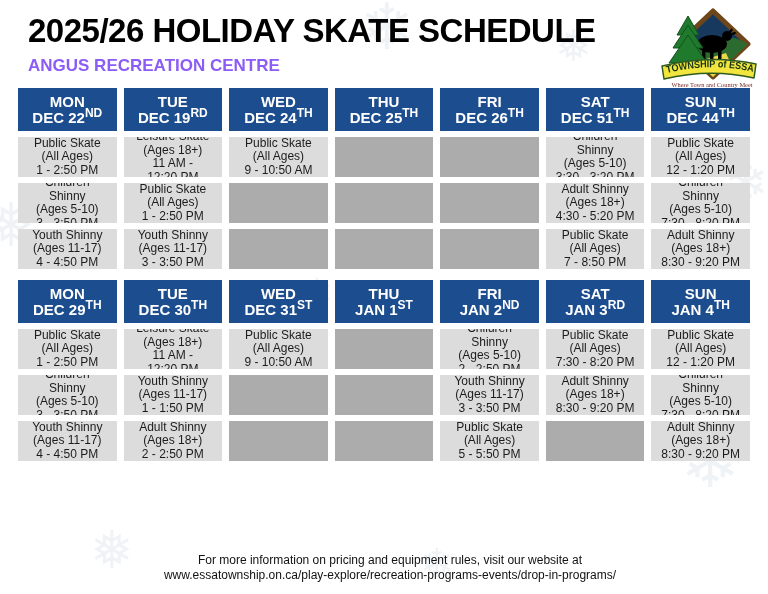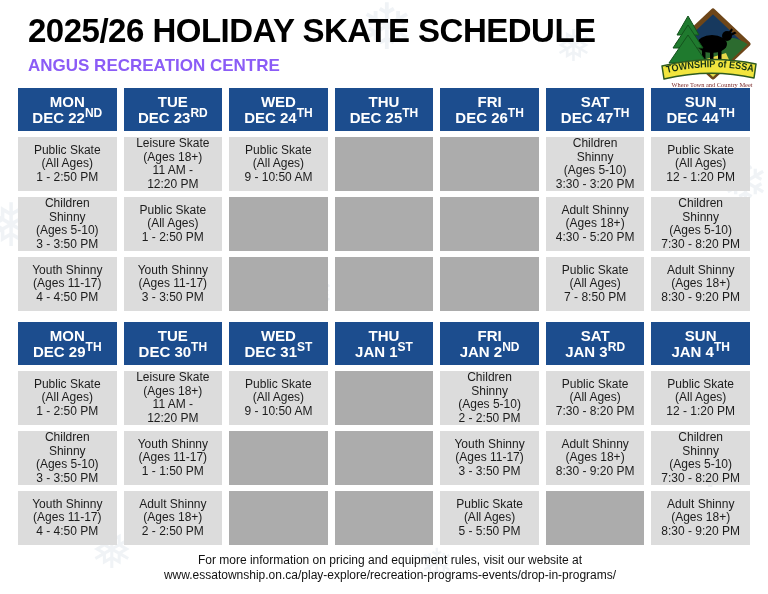--- a/index.html
+++ b/index.html
@@ -43,21 +43,21 @@
   .day-col{display:flex;flex-direction:column;gap:6px;}
   .day-header{
     background:var(--header-blue);color:#fff;height:43px;
     display:flex;flex-direction:column;align-items:center;justify-content:center;
     text-align:left;font-weight:bold;
   }
   .day-name{font-size:15px;line-height:16px;}
   .day-date{font-size:15px;line-height:16px;}
   .day-date sup{font-size:12px;line-height:0;}
   .slot-cell{
-    height:54px;background:var(--cell-filled);
+    height:40px;background:var(--cell-filled);
     display:flex;align-items:center;justify-content:center;
     text-align:center;font-size:12px;line-height:13.5px;
     white-space:pre-line;color:var(--text-dark);overflow:hidden;
   }
   .slot-cell.empty{background:var(--cell-empty);}
   .footer{
     position:absolute;left:12px;right:0;bottom:11px;
     text-align:center;font-size:12px;line-height:15px;color:#111;
   }
 </style>
@@ -132,21 +132,21 @@
 Shinny
 (Ages 5-10)
 3 - 3:50 PM</div>
         <div class="slot-cell">Youth Shinny
 (Ages 11-17)
 4 - 4:50 PM</div>
       </div>
       <div class="day-col">
         <div class="day-header">
           <div class="day-name">TUE</div>
-          <div class="day-date"><span>DEC 23</span><sup>RD</sup></div>
+          <div class="day-date"><span>DEC 19</span><sup>RD</sup></div>
         </div>
         <div class="slot-cell">Leisure Skate
 (Ages 18+)
 11 AM -
 12:20 PM</div>
         <div class="slot-cell">Public Skate
 (All Ages)
 1 - 2:50 PM</div>
         <div class="slot-cell">Youth Shinny
 (Ages 11-17)
@@ -177,21 +177,21 @@
           <div class="day-name">FRI</div>
           <div class="day-date"><span>DEC 26</span><sup>TH</sup></div>
         </div>
         <div class="slot-cell empty"></div>
         <div class="slot-cell empty"></div>
         <div class="slot-cell empty"></div>
       </div>
       <div class="day-col">
         <div class="day-header">
           <div class="day-name">SAT</div>
-          <div class="day-date"><span>DEC 47</span><sup>TH</sup></div>
+          <div class="day-date"><span>DEC 51</span><sup>TH</sup></div>
         </div>
         <div class="slot-cell">Children
 Shinny
 (Ages 5-10)
 3:30 - 3:20 PM</div>
         <div class="slot-cell">Adult Shinny
 (Ages 18+)
 4:30 - 5:20 PM</div>
         <div class="slot-cell">Public Skate
 (All Ages)

